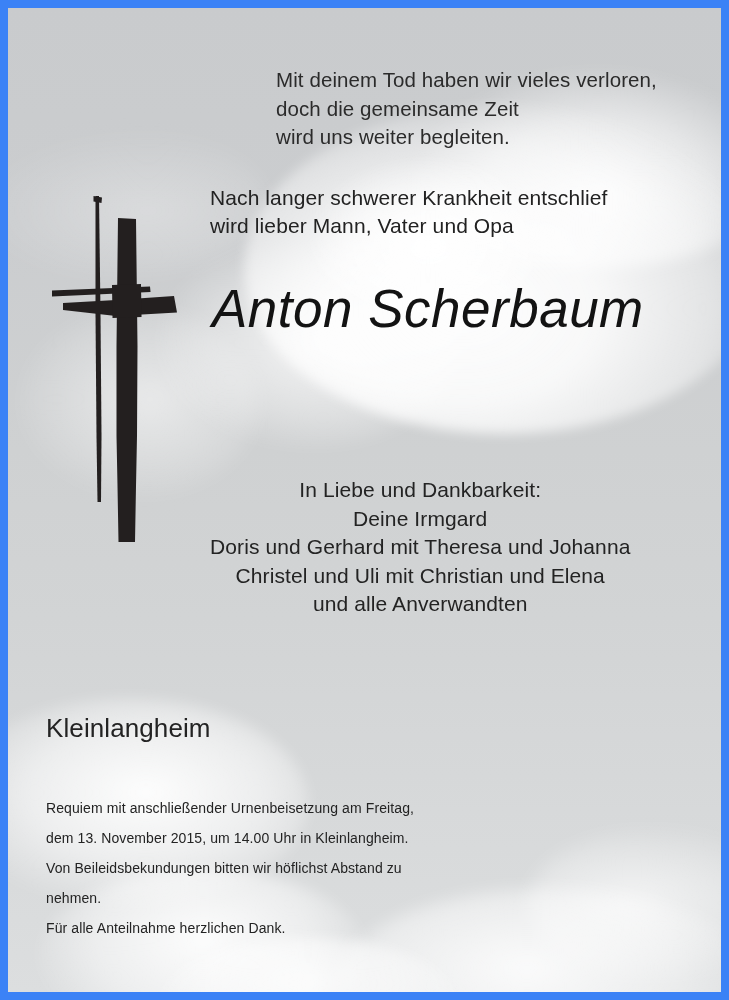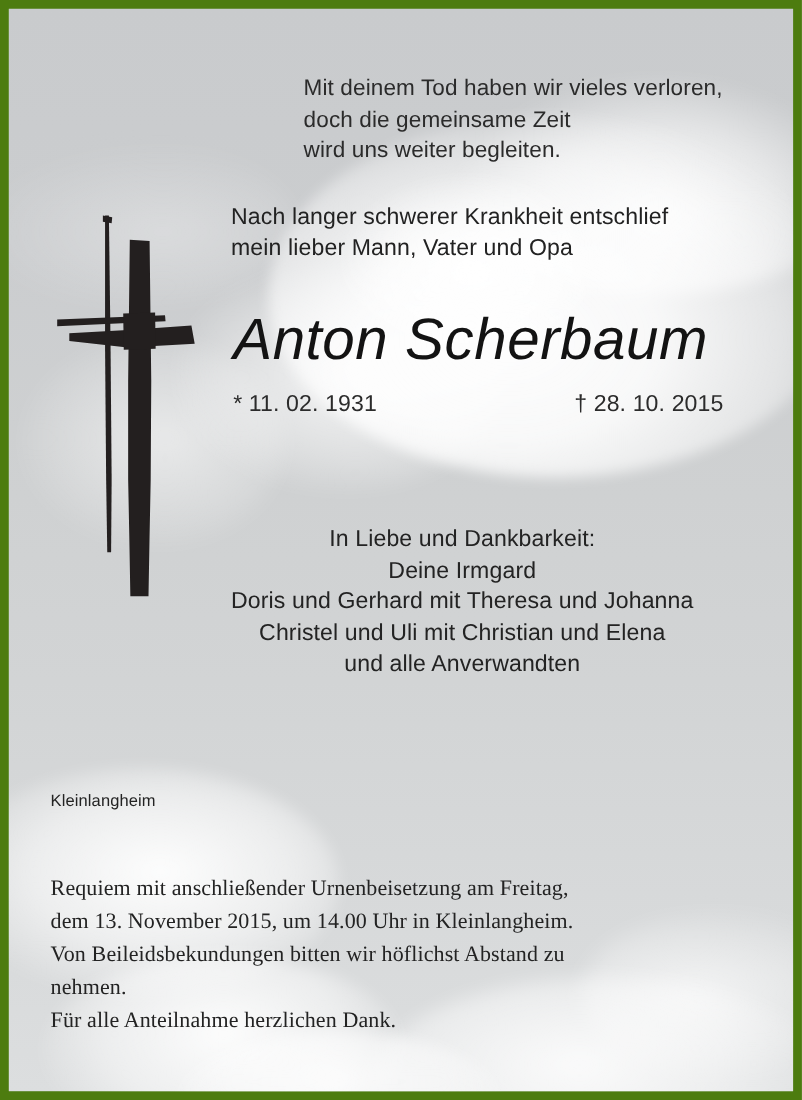--- a/index.html
+++ b/index.html
@@ -10,21 +10,21 @@
   }
   body {
     font-family: "Liberation Sans", sans-serif;
   }
 
   #notice {
     position: relative;
     width: 729px;
     height: 1000px;
     box-sizing: border-box;
-    border: 8px solid #4d7c0f;
+    border: 8px solid #3b82f6;
     overflow: hidden;
     background: #cdcfd0;
   }
 
   
   .sky {
     position: absolute;
     inset: 0;
     background:
       linear-gradient(to bottom,
@@ -208,33 +208,32 @@
     top: 468px;
     font-size: 21px;
     line-height: 28.5px;
     color: #232323;
     text-align: center;
   }
 
   .place {
     left: 38px;
     top: 707px;
-    font-size: 15px;
+    font-size: 26px;
     line-height: 27px;
     color: #232323;
     text-align: right;
   }
 
   .details {
     left: 38px;
     top: 785px;
-    font-size: 20px;
+    font-size: 14px;
     line-height: 30px;
     color: #232323;
-    font-family: Liberation Serif, serif;
   }
 </style>
 </head>
 <body>
 
 <div id="notice">
 
   <div class="sky">
     <div class="cloud c6"></div>
     <div class="cloud c5"></div>
@@ -266,28 +265,24 @@
 
         <path d="M66 99 L95 98 L95.5 131 L66.5 132 Z" fill="#231f1f"></path>
       </svg>
     </div>
 
     <div class="txt verse">Mit deinem Tod haben wir vieles verloren,
 doch die gemeinsame Zeit
 wird uns weiter begleiten.</div>
 
     <div class="txt intro">Nach langer schwerer Krankheit entschlief
-mein lieber Mann, Vater und Opa</div>
+wird lieber Mann, Vater und Opa</div>
 
     <div class="txt name">Anton Scherbaum</div>
 
-    <div class="txt dates">
-      <span class="born">* 11. 02. 1931</span>
-      <span class="died">† 28. 10. 2015</span>
-    </div>
 
     <div class="txt family">In Liebe und Dankbarkeit:
 Deine Irmgard
 Doris und Gerhard mit Theresa und Johanna
 Christel und Uli mit Christian und Elena
 und alle Anverwandten</div>
 
     <div class="txt place">Kleinlangheim</div>
 
     <div class="txt details">Requiem mit anschließender Urnenbeisetzung am Freitag,

